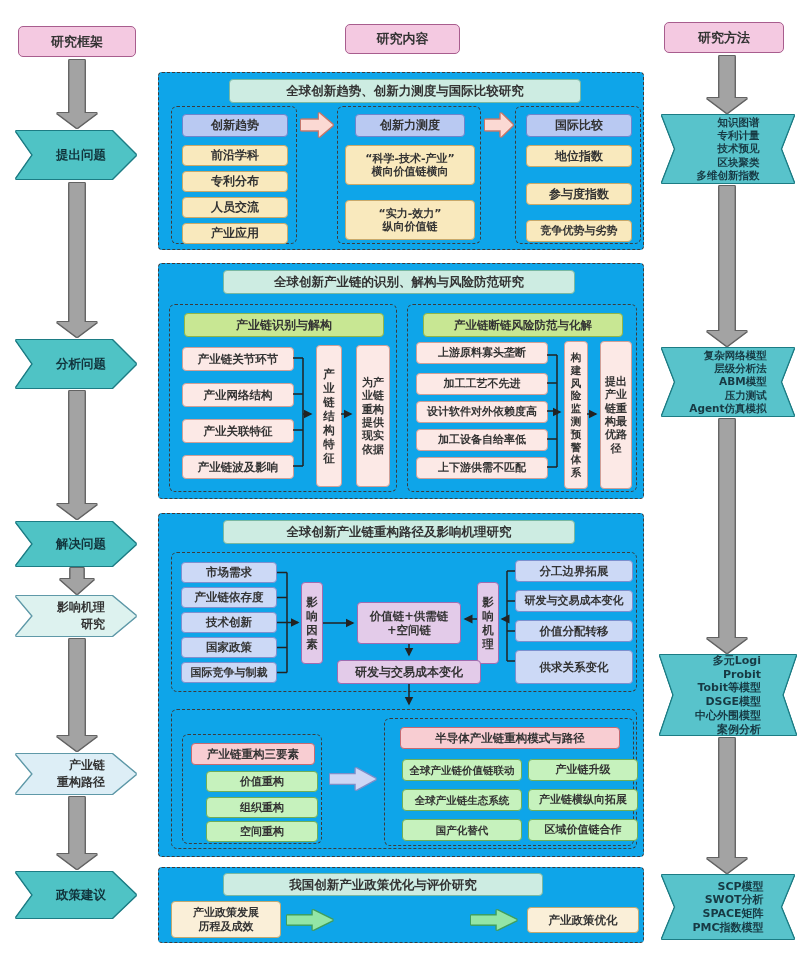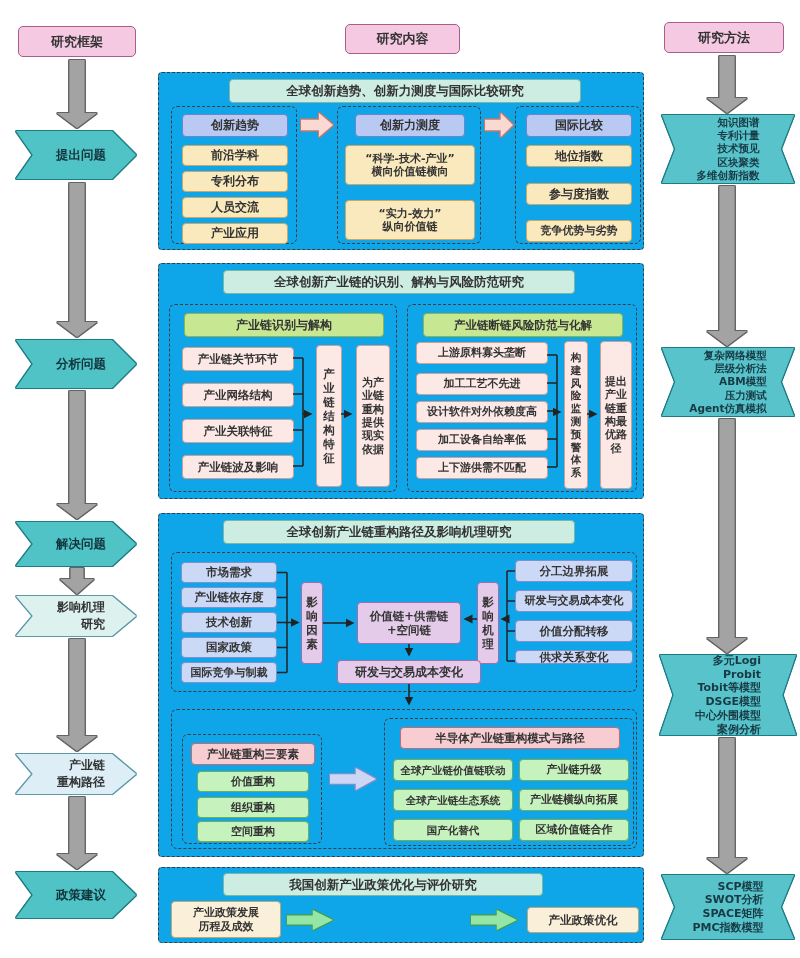--- a/index.html
+++ b/index.html
@@ -10,21 +10,21 @@
   .title-pink{background:#f4c9e1;border:1.6px solid #a85d8e;border-radius:5px;font-size:13px;font-weight:700;}
   .container{position:absolute;box-sizing:border-box;background:#0ea5e9;border:1.6px dashed #3c3c3c;border-radius:4px;}
   .subbox{position:absolute;box-sizing:border-box;border:1.3px dashed #3c3c3c;border-radius:6px;}
   .hdr-mint{background:#cdece2;border:1.3px solid #79b8a2;font-weight:700;font-size:12.5px;}
   .hdr-green{background:#c8e793;border:1.3px solid #8fb549;font-weight:700;}
   .hdr-blue{background:#b9c9f2;border:1.3px solid #6d85cc;font-weight:700;}
   .hdr-pinkred{background:#f8cdd2;border:1.3px solid #c56a72;font-weight:700;font-size:11.5px;}
   .item-yellow{background:#f9e9bd;border:1.2px solid #c9a96a;}
   .item-pink{background:#fce9e6;border:1.2px solid #cf9f97;font-size:11.5px;}
   .item-peri{background:#ccd9f6;border:1.2px solid #7d90cf;font-size:11.5px;}
-  .item-green{background:#c6f2bd;border:1.2px solid #6fae57;font-size:11px;}
+  .item-green{background:#c6f2bd;border:1.2px solid #6fae57;font-size:11px;margin-left:9px;}
   .item-tan{background:#faefd8;border:1.2px solid #bfa871;font-size:11.5px;}
   .purple{background:#e3cbe9;border:1.2px solid #a06cb0;}
   .vtext{word-break:break-all;padding:0 3px;font-size:11px;}
   .ow{position:absolute;filter:drop-shadow(1px 0 0 var(--oc)) drop-shadow(-1px 0 0 var(--oc))
       drop-shadow(0 1px 0 var(--oc)) drop-shadow(0 -1px 0 var(--oc));}
   .ow>div{width:100%;height:100%;box-sizing:border-box;display:flex;align-items:center;justify-content:center;
       text-align:right;white-space:pre-line;font-weight:600;}
   .garrow{background:#a3a3a3;clip-path:polygon(31% 0,69% 0,69% calc(100% - 15px),100% calc(100% - 15px),50% 100%,0 calc(100% - 15px),31% calc(100% - 15px));}
   .chev{clip-path:polygon(0 0,80% 0,100% 50%,80% 100%,0 100%,14% 50%);padding-left:10px;font-size:12.5px;}
   .chev-teal{background:#4fc3c5;color:#11343c;}
@@ -179,21 +179,21 @@
     <div class="box item-peri" style="left:22px;top:148px;width:96px;height:21px;font-size:11px">国际竞争与制裁</div>
 
     <div class="box purple vtext" style="left:142px;top:68px;width:22px;height:82px;font-size:11.5px">影响因素</div>
     <div class="box purple" style="left:198px;top:88px;width:104px;height:42px;font-size:11.5px">价值链+供需链
 +空间链</div>
     <div class="box purple vtext" style="left:318px;top:68px;width:22px;height:82px;font-size:11.5px">影响机理</div>
 
     <div class="box item-peri" style="left:356px;top:46px;width:118px;height:22px">分工边界拓展</div>
     <div class="box item-peri" style="left:356px;top:76px;width:118px;height:22px;font-size:11px">研发与交易成本变化</div>
     <div class="box item-peri" style="left:356px;top:106px;width:118px;height:22px">价值分配转移</div>
-    <div class="box item-peri" style="left:356px;top:136px;width:118px;height:14px">供求关系变化</div>
+    <div class="box item-peri" style="left:356px;top:136px;width:118px;height:34px">供求关系变化</div>
 
     <div class="box purple" style="left:178px;top:146px;width:144px;height:24px">研发与交易成本变化</div>
 
     <div class="subbox" style="left:12px;top:195px;width:466px;height:140px">
       <div class="subbox" style="left:10px;top:24px;width:140px;height:110px">
         <div class="box hdr-pinkred" style="left:8px;top:8px;width:124px;height:22px">产业链重构三要素</div>
         <div class="box item-green" style="left:14px;top:36px;width:112px;height:21px">价值重构</div>
         <div class="box item-green" style="left:14px;top:62px;width:112px;height:21px">组织重构</div>
         <div class="box item-green" style="left:14px;top:86px;width:112px;height:21px">空间重构</div>
       </div>

